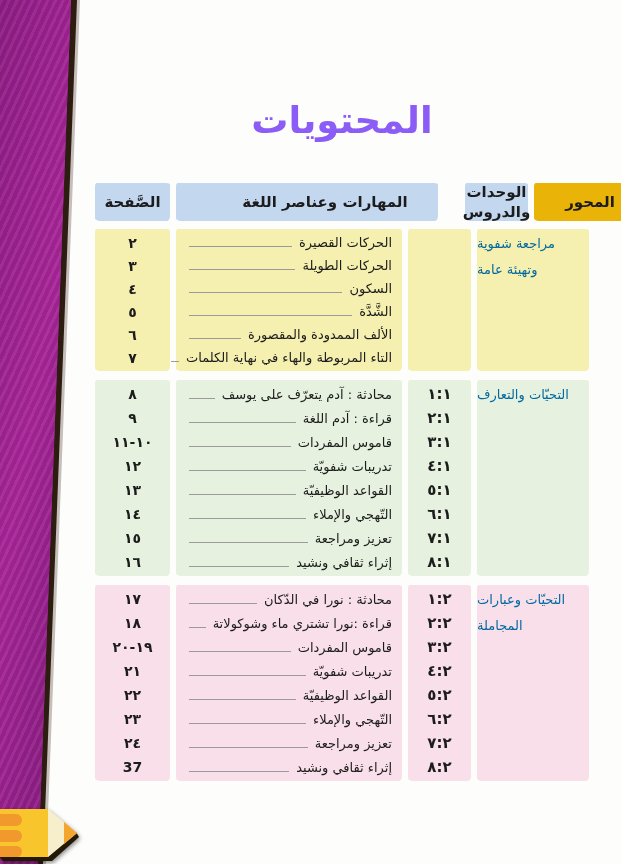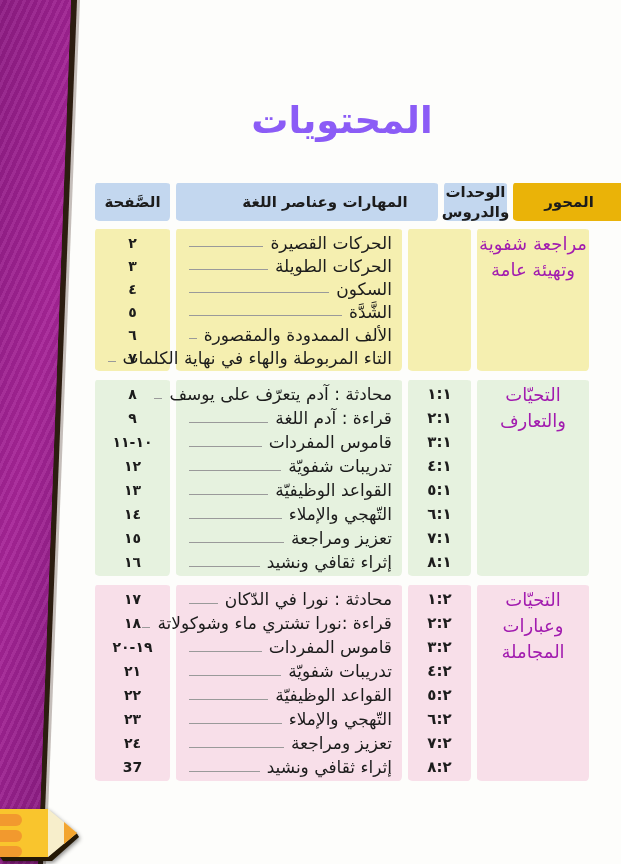--- a/index.html
+++ b/index.html
@@ -38,26 +38,26 @@
   .skills-col{width:226px;flex:none;padding-left:36px;}
   .units-col{width:63px;flex:none;}
   .theme-col{width:112px;flex:none;}
   .hcell{display:flex;align-items:center;justify-content:center;text-align:center;
     direction:rtl;font-weight:bold;font-size:15px;line-height:1.35;color:#1c1c1c;}
   .section .cell{background:var(--sec-bg);padding:2px 0;}
   .row{height:24px;display:flex;align-items:center;white-space:nowrap;color:#1c1c1c;}
   #sections .section:nth-child(1) .row{height:23px;}
   .num{justify-content:center;font-weight:bold;font-size:14px;direction:rtl;}
   .unum{font-size:15px;}
-  .srow{direction:rtl;padding-inline-start:10px;font-size:17px;}
+  .srow{direction:rtl;padding-inline-start:10px;font-size:13px;}
   .stext{white-space:nowrap;}
   .leader{flex:1 1 auto;min-width:8px;border-bottom:1.4px solid #9a9a9a;
     align-self:flex-end;margin-bottom:7px;margin-inline-start:7px;margin-inline-end:13px;}
-  .theme{direction:rtl;text-align:center;padding-top:7px;font-size:18px;
-    line-height:26px;color:#a21caf;}
+  .theme{direction:rtl;text-align:left;padding-top:7px;font-size:13px;
+    line-height:26px;color:#0369a1;}
 </style>
 </head>
 <body>
 
 <div class="sheet">
 
   <div class="spine-shadow"></div>
   <div class="spine-edge"></div>
   <div class="spine"></div>
 
@@ -70,21 +70,21 @@
     <rect x="-16" y="29" width="38" height="12" rx="6" fill="#f2992e"></rect>
     <rect x="-16" y="45" width="38" height="11" rx="5.5" fill="#f2992e"></rect>
   </svg>
 
   <h1 class="title" style="color: #8b5cf6;">المحتويات</h1>
 
   <div class="toc">
     <div class="hrow">
       <div class="cell page-col hcell" style="background: rgb(195, 215, 239);">الصَّفحة</div>
       <div class="cell skills-col hcell" style="background: rgb(195, 215, 239);">المهارات وعناصر اللغة</div>
-      <div class="cell units-col hcell" style="background: rgb(195, 215, 239);">الوحدات والدروس</div>
+      <div class="cell units-col hcell" style="background: rgb(195, 215, 239); margin-left: 21px;">الوحدات والدروس</div>
       <div class="cell theme-col hcell" style="background: #eab308;">المحور</div>
     </div>
     <div id="sections">
   <div class="section" style="--sec-bg: #f5efb0;">
     <div class="cell page-col pages">
             <div class="row num">٢</div>
             <div class="row num">٣</div>
             <div class="row num">٤</div>
             <div class="row num">٥</div>
             <div class="row num">٦</div>

